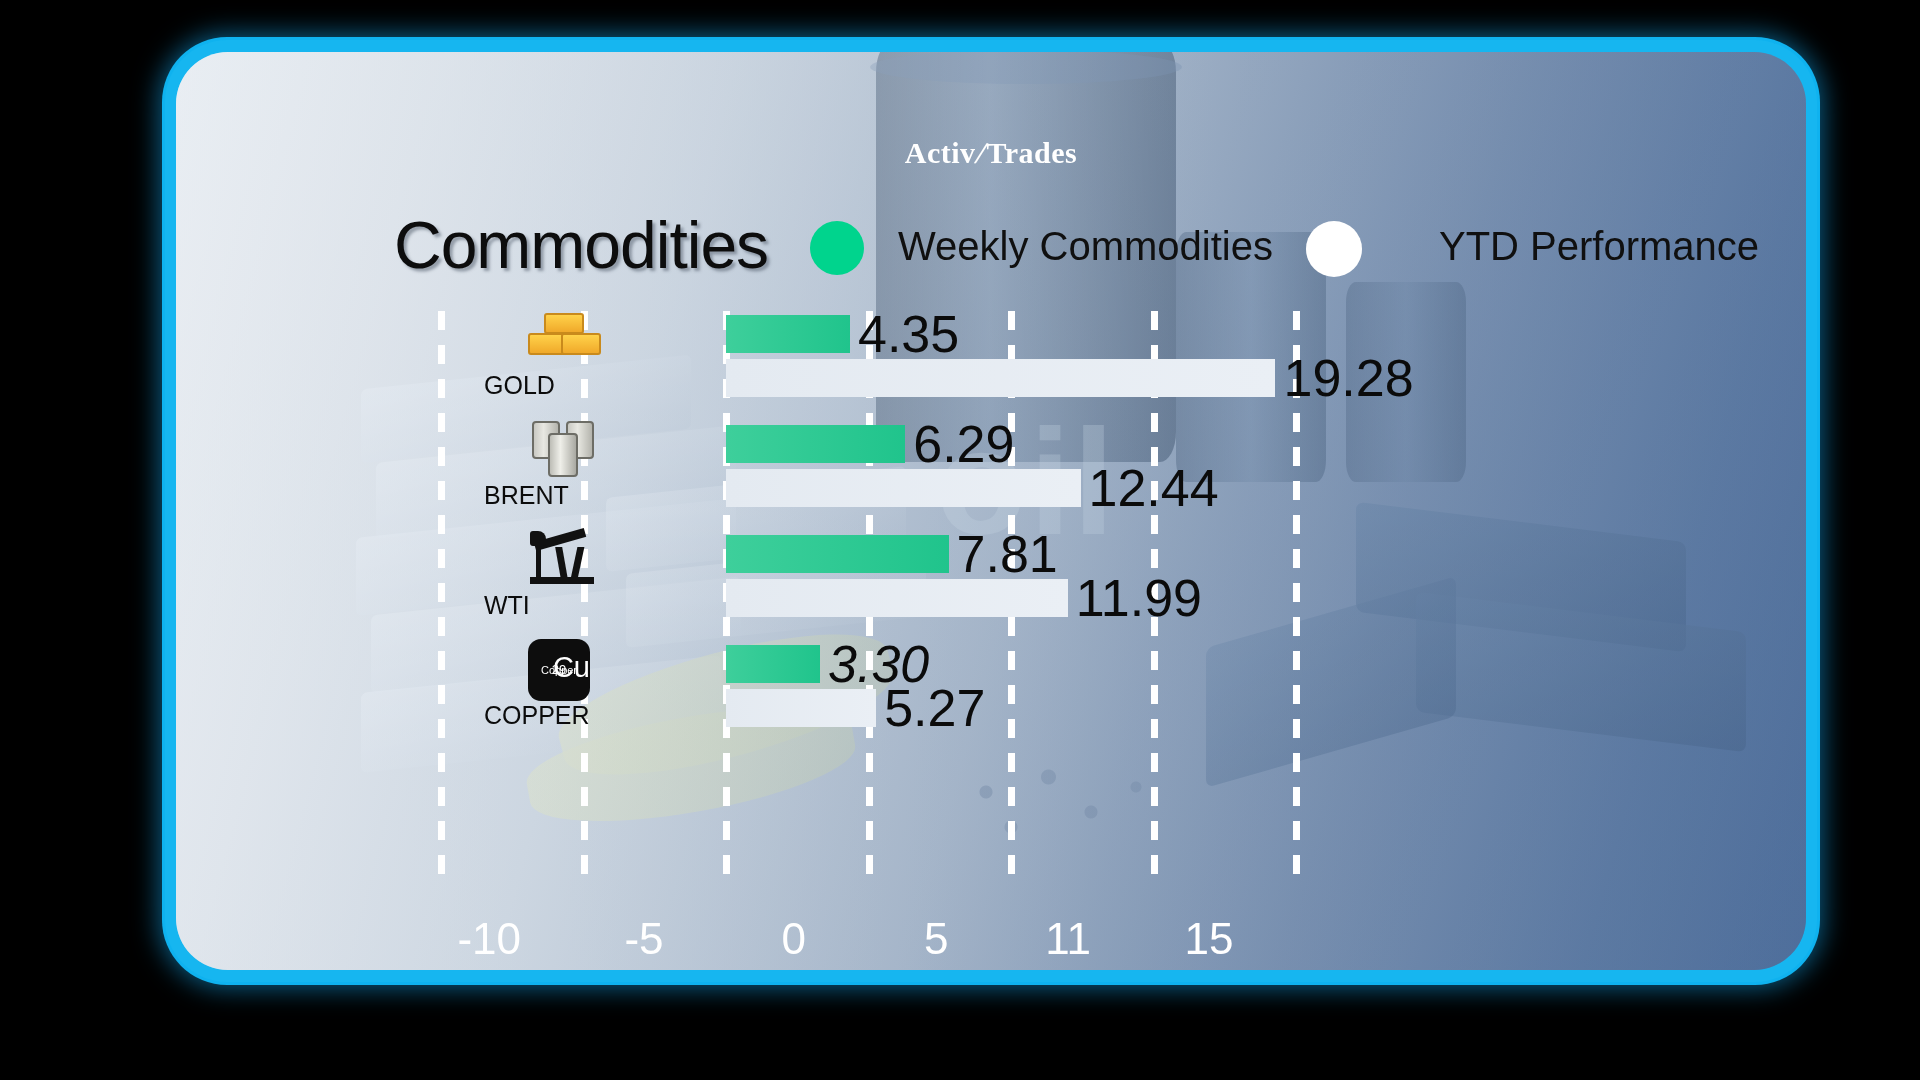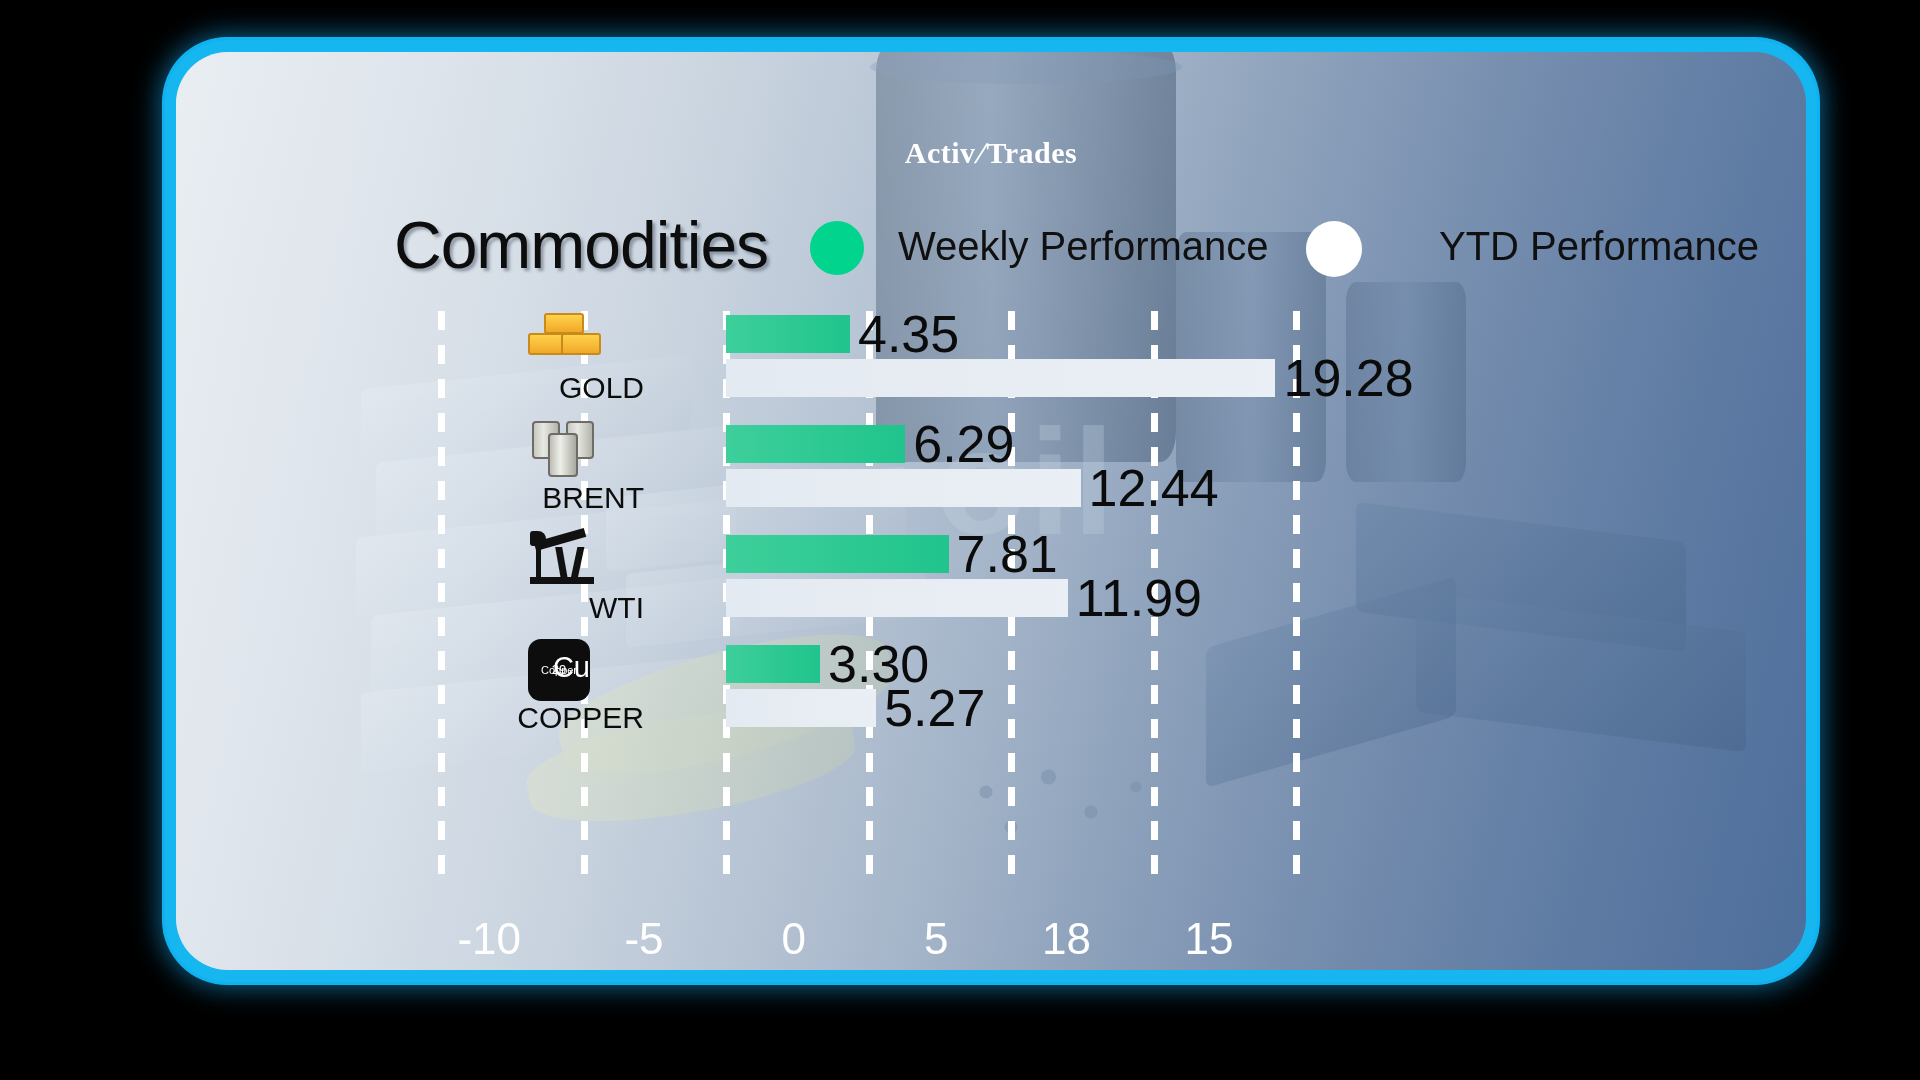--- a/index.html
+++ b/index.html
@@ -90,21 +90,21 @@
   .lab-weekly{left:722px;}
   .lab-ytd{left:1263px;}
 
   
   .plot{position:absolute;left:0;top:245px;width:1920px;height:600px;}
   .gridline{position:absolute;top:14px;width:7px;height:578px;
     background:repeating-linear-gradient(to bottom,#ffffff 0 19px,transparent 19px 34px);}
 
   .row{position:absolute;left:0;width:1920px;height:122px;}
   .cat-icon{position:absolute;left:352px;width:70px;height:56px;text-align:center;font-size:46px;line-height:56px;}
-  .cat-label{position:absolute;left:288px;width:180px;text-align:right;font-size:30px;color:#0c0c0c;}
+  .cat-label{position:absolute;left:308px;width:180px;text-align:left;font-size:25px;color:#0c0c0c;}
   .bar{position:absolute;height:38px;}
   .bar-weekly{background:linear-gradient(90deg,#3ecf9b,#20c48c);}
   .bar-ytd{background:linear-gradient(90deg,#e4eaf1,#eaeff5);}
   .bar-val{position:absolute;font-size:52px;color:#0b0b0b;line-height:38px;white-space:nowrap;}
 
   
   .ico-gold{position:relative;}
   .gb{position:absolute;background:linear-gradient(180deg,#ffd24a,#f0a92a);border:2px solid #c98a1c;border-radius:3px;}
   .gb-a{left:16px;top:4px;width:36px;height:17px;}
   .gb-b{left:0px;top:24px;width:36px;height:18px;}
@@ -162,21 +162,21 @@
     </div>
 
     <div class="brand">
       <span>Activ</span><span class="slash">/</span><span>Trades</span>
     </div>
 
     <div class="titlerow">
       <div class="page-title">Commodities</div>
 
       <div class="legend-dot dot-weekly"></div>
-      <div class="legend-label lab-weekly">Weekly Performance</div>
+      <div class="legend-label lab-weekly">Weekly Commodities</div>
 
       <div class="legend-dot dot-ytd"></div>
       <div class="legend-label lab-ytd">YTD Performance</div>
     </div>
 
     <div class="plot" id="plot">
         <div class="gridline" style="left: 262px;"></div>
         <div class="gridline" style="left: 404.5px;"></div>
         <div class="gridline" style="left: 547px;"></div>
         <div class="gridline" style="left: 689.5px;"></div>
@@ -231,29 +231,29 @@
         <div class="row" style="top: 338px;">
           <div class="cat-icon" style="top: 4px; text-decoration: underline;">
             <div class="ico-copper">
               <div class="cu-num">29</div>
               <div class="cu-sym">Cu</div>
               <div class="cu-name">Copper</div>
             </div>
           </div>
           <div class="cat-label" style="top: 66px;">COPPER</div>
           <div class="bar bar-weekly" style="left: 550px; width: 94.05px; top: 10px;"></div>
-          <div class="bar-val" style="left: 652.05px; top: 10px;">3.30</div>
+          <div class="bar-val" style="left: 652.05px; top: 10px; font-style: italic;">3.30</div>
           <div class="bar bar-ytd" style="left: 550px; width: 150.195px; top: 54px;"></div>
           <div class="bar-val" style="left: 708.195px; top: 54px;">5.27</div>
         </div>
       </div>
 
     <div id="ticks">
         <div class="tick" style="left: 185px;">-10</div>
         <div class="tick" style="left: 327.5px;">-5</div>
         <div class="tick" style="left: 470px;">0</div>
         <div class="tick" style="left: 612.5px;">5</div>
-        <div class="tick" style="left: 755px;">18</div>
+        <div class="tick" style="left: 755px;">11</div>
         <div class="tick" style="left: 897.5px;">15</div>
       </div>
 
   </div>
 </div>
 
 </body></html>

